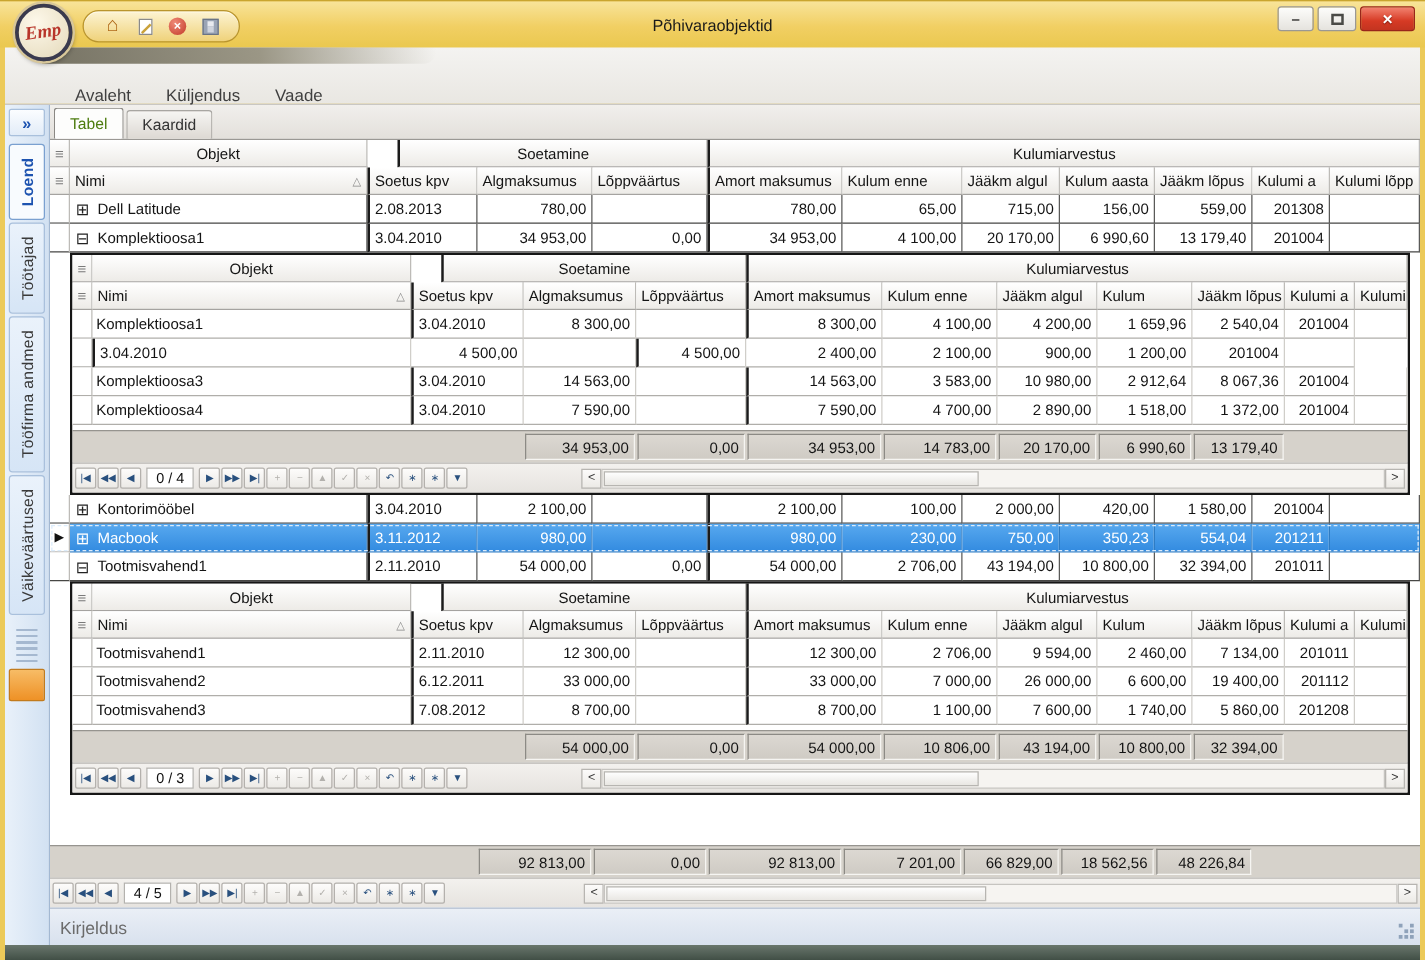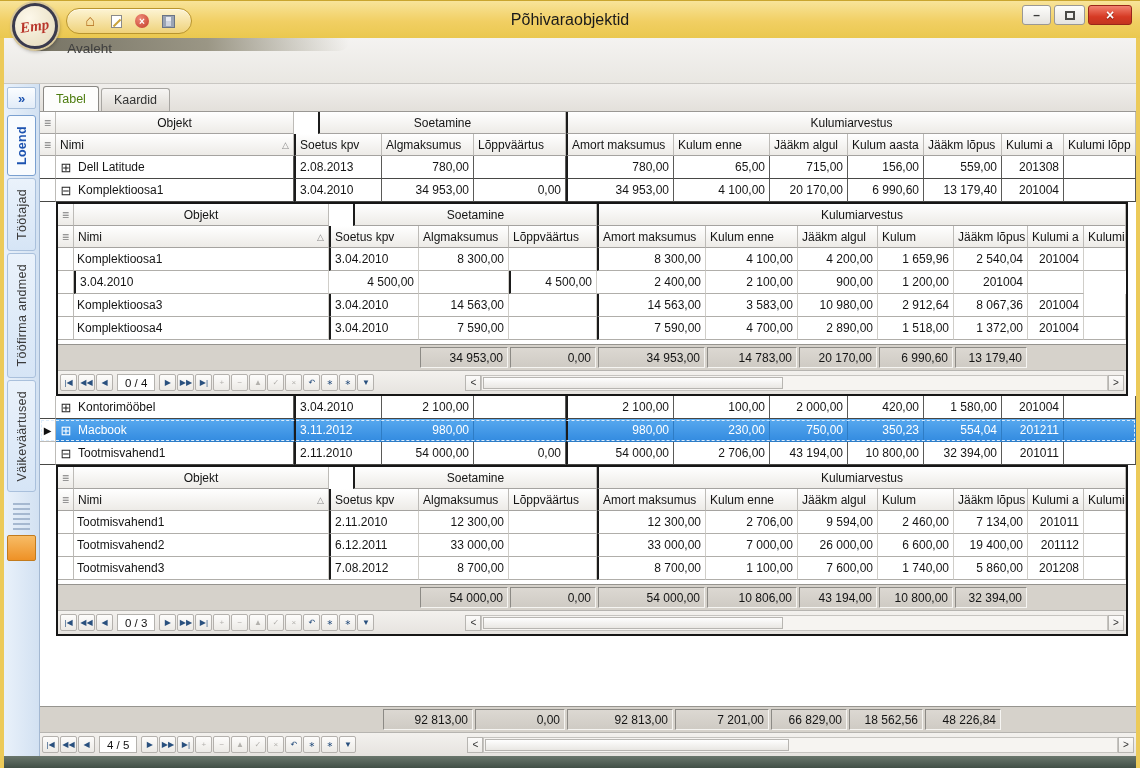--- a/index.html
+++ b/index.html
@@ -24,37 +24,37 @@
   .qat-btn { width:22px; height:20px; display:flex; align-items:center; justify-content:center; border-radius:3px; }
   .ico-home { font-size:16px; color:#b06a1a; font-weight:bold; }
   .ico-page { width:11px; height:13px; background:#fff; border:1px solid #8a8a8a; position:relative; }
   .ico-page::after { content:""; position:absolute; width:10px; height:2px; background:#caa23a; transform:rotate(-45deg); left:0; top:6px; }
   .ico-close { width:14px; height:14px; border-radius:50%; color:#fff; font-size:10px; font-weight:bold;
     background:radial-gradient(circle at 35% 30%, #ef8a78, #c23a28); display:flex; align-items:center; justify-content:center; }
   .ico-floppy { width:13px; height:13px; background:#9aa4b5; border:1px solid #6a7485; position:relative; }
   .ico-floppy::before { content:""; position:absolute; top:1px; left:3px; right:3px; height:4px; background:#e8eaf0; }
   .ico-floppy::after  { content:""; position:absolute; bottom:1px; left:3px; right:3px; height:5px; background:#cfd4de; }
   .title { position:absolute; top:0; left:0; right:0; height:38px; display:flex; align-items:center;
-    justify-content:center; font-size:16px; color:#1a1a1a; pointer-events:none; }
+    justify-content:center; font-size:13px; color:#1a1a1a; pointer-events:none; }
   .win-controls { position:absolute; top:4px; right:8px; display:flex; gap:3px; z-index:7; }
   .wbtn { height:20px; display:flex; align-items:center; justify-content:center; border-radius:3px;
     border:1px solid #9a9894; background:linear-gradient(#fdfdfb,#e5e3de); color:#3c3c3a; }
   .wbtn.min { width:29px; font-weight:bold; }
   .wbtn.max { width:31px; }
   .maxbox { width:10px; height:9px; border:2px solid #4a4a46; }
   .wbtn.close { width:44px; border:1px solid #99261a; color:#fff; font-size:14px; font-weight:bold;
     background:linear-gradient(#f28270,#d63a24 60%,#c33420); text-shadow:0 1px 1px #7a1a10; }
 
   
   .menubar { position:absolute; top:38px; left:4px; right:4px; height:46px;
     background:linear-gradient(#f4f3f1,#e9e7e2); border-bottom:1px solid #c9c7c3; }
   .ribbon-shadow { position:absolute; top:0; left:30px; width:315px; height:13px; opacity:.75;
     background:linear-gradient(90deg,#4d4936,#7d7862 55%,rgba(125,120,98,0));
     border-bottom-right-radius:10px; }
-  .menu-items { position:absolute; top:0; left:52px; height:100%; display:flex; align-items:center; gap:52px;flex-direction:column; }
+  .menu-items { position:absolute; top:16px; left:52px; height:100%; display:flex; align-items:center; gap:20px; }
   .menu-item { font-size:13.5px; color:#3f3f3f; padding:3px 4px; }
 
   
   .bodyrow { position:absolute; top:84px; left:4px; right:4px; bottom:12px; display:flex; background:#fff; }
   .bottomstrip { position:absolute; left:4px; right:4px; bottom:0; height:12px;
     background:linear-gradient(#69766c,#414f46); }
 
   
   .sidebar { width:36px; display:flex; flex-direction:column;
     background:linear-gradient(90deg,#e9f1fa,#d2e1f2); border-right:1px solid #a3b8d2; }
@@ -649,17 +649,21 @@
           <div class="hscroll">
             <span class="sbtn">&lt;</span>
             <div class="strack">
                 <div class="sthumb"></div>
               </div>
             <span class="sbtn">&gt;</span>
           </div>
         </div>
       </div>
 
+      <div class="statusbar">
+        <span>Kirjeldus</span>
+        <span class="grip"></span>
+      </div>
     </div>
   </div>
 
   <div class="bottomstrip"></div>
 </div>
 
 </body></html>

